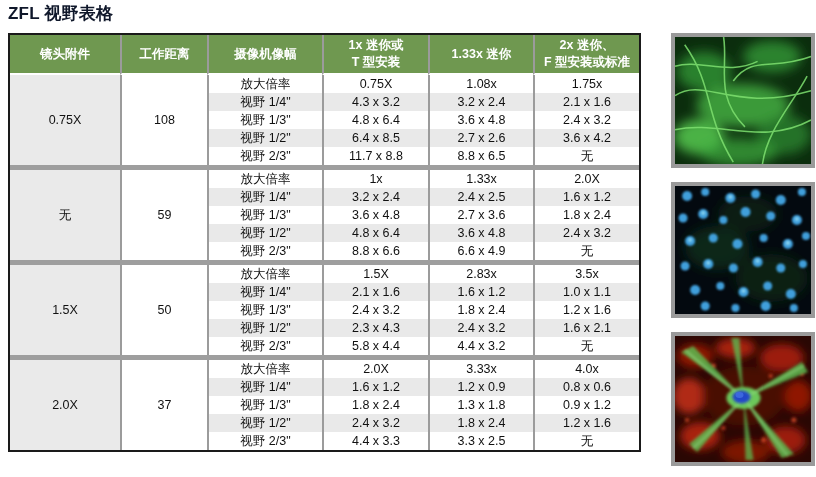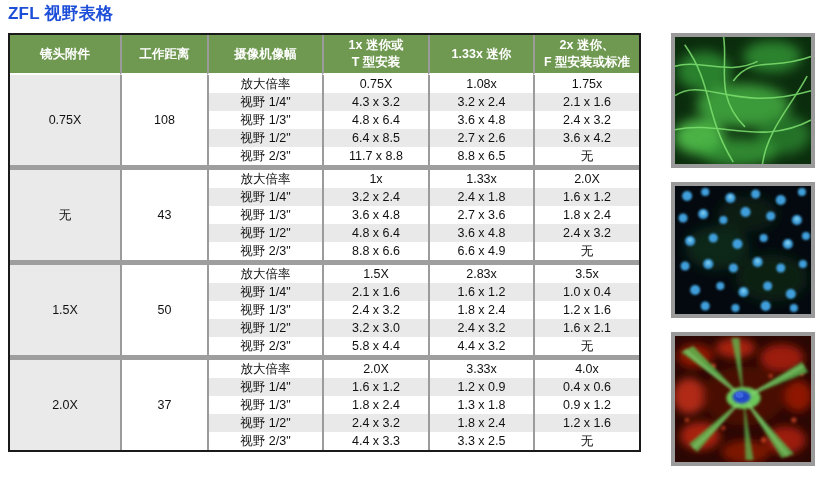--- a/index.html
+++ b/index.html
@@ -2,21 +2,21 @@
 <html><head>
 <meta charset="utf-8">
 <style>
   html,body { margin:0; padding:0; }
   body {
     width:816px; height:477px; background:#ffffff; position:relative; overflow:hidden;
     font-family:"Liberation Sans","DejaVu Sans",sans-serif;
   }
   .title {
     position:absolute; left:8px; top:2px;
-    font-size:17px; font-weight:bold; color:#1d4ed8; letter-spacing:.2px;
+    font-size:17px; font-weight:bold; color:#0f172a; letter-spacing:.2px;
   }
   table.fov {
     position:absolute; left:8px; top:33px; width:629px;
     border-collapse:separate; border-spacing:0; table-layout:fixed;
     border:2px solid #1a1a1a;
   }
   th {
     background:#6F9850; color:#ffffff; font-weight:bold; font-size:12.5px;
     height:40px; vertical-align:middle; text-align:center; white-space:pre-line;
     border-left:2px solid #9b9b9b; border-bottom:2px solid #ffffff;
@@ -100,30 +100,30 @@
       <td class="c-v">11.7 x 8.8</td>
       <td class="c-v">8.8 x 6.5</td>
       <td class="c-v">无</td>
     </tr>
     <tr>
         <td class="sepcell" colspan="6"></td>
       </tr>
 
     <tr>
       <td class="c-lens" rowspan="5">无</td>
-      <td class="c-wd" rowspan="5">43</td>
+      <td class="c-wd" rowspan="5">59</td>
       <td class="c-lbl">放大倍率</td>
       <td class="c-v">1x</td>
       <td class="c-v">1.33x</td>
       <td class="c-v">2.0X</td>
     </tr>
     <tr class="stripe">
       <td class="c-lbl">视野 1/4"</td>
       <td class="c-v">3.2 x 2.4</td>
-      <td class="c-v">2.4 x 1.8</td>
+      <td class="c-v">2.4 x 2.5</td>
       <td class="c-v">1.6 x 1.2</td>
     </tr>
     <tr>
       <td class="c-lbl">视野 1/3"</td>
       <td class="c-v">3.6 x 4.8</td>
       <td class="c-v">2.7 x 3.6</td>
       <td class="c-v">1.8 x 2.4</td>
     </tr>
     <tr class="stripe">
       <td class="c-lbl">视野 1/2"</td>
@@ -146,31 +146,31 @@
       <td class="c-wd" rowspan="5">50</td>
       <td class="c-lbl">放大倍率</td>
       <td class="c-v">1.5X</td>
       <td class="c-v">2.83x</td>
       <td class="c-v">3.5x</td>
     </tr>
     <tr class="stripe">
       <td class="c-lbl">视野 1/4"</td>
       <td class="c-v">2.1 x 1.6</td>
       <td class="c-v">1.6 x 1.2</td>
-      <td class="c-v">1.0 x 0.4</td>
+      <td class="c-v">1.0 x 1.1</td>
     </tr>
     <tr>
       <td class="c-lbl">视野 1/3"</td>
       <td class="c-v">2.4 x 3.2</td>
       <td class="c-v">1.8 x 2.4</td>
       <td class="c-v">1.2 x 1.6</td>
     </tr>
     <tr class="stripe">
       <td class="c-lbl">视野 1/2"</td>
-      <td class="c-v">3.2 x 3.0</td>
+      <td class="c-v">2.3 x 4.3</td>
       <td class="c-v">2.4 x 3.2</td>
       <td class="c-v">1.6 x 2.1</td>
     </tr>
     <tr>
       <td class="c-lbl">视野 2/3"</td>
       <td class="c-v">5.8 x 4.4</td>
       <td class="c-v">4.4 x 3.2</td>
       <td class="c-v">无</td>
     </tr>
     <tr>
@@ -182,21 +182,21 @@
       <td class="c-wd" rowspan="5">37</td>
       <td class="c-lbl">放大倍率</td>
       <td class="c-v">2.0X</td>
       <td class="c-v">3.33x</td>
       <td class="c-v">4.0x</td>
     </tr>
     <tr class="stripe">
       <td class="c-lbl">视野 1/4"</td>
       <td class="c-v">1.6 x 1.2</td>
       <td class="c-v">1.2 x 0.9</td>
-      <td class="c-v">0.4 x 0.6</td>
+      <td class="c-v">0.8 x 0.6</td>
     </tr>
     <tr>
       <td class="c-lbl">视野 1/3"</td>
       <td class="c-v">1.8 x 2.4</td>
       <td class="c-v">1.3 x 1.8</td>
       <td class="c-v">0.9 x 1.2</td>
     </tr>
     <tr class="stripe">
       <td class="c-lbl">视野 1/2"</td>
       <td class="c-v">2.4 x 3.2</td>

